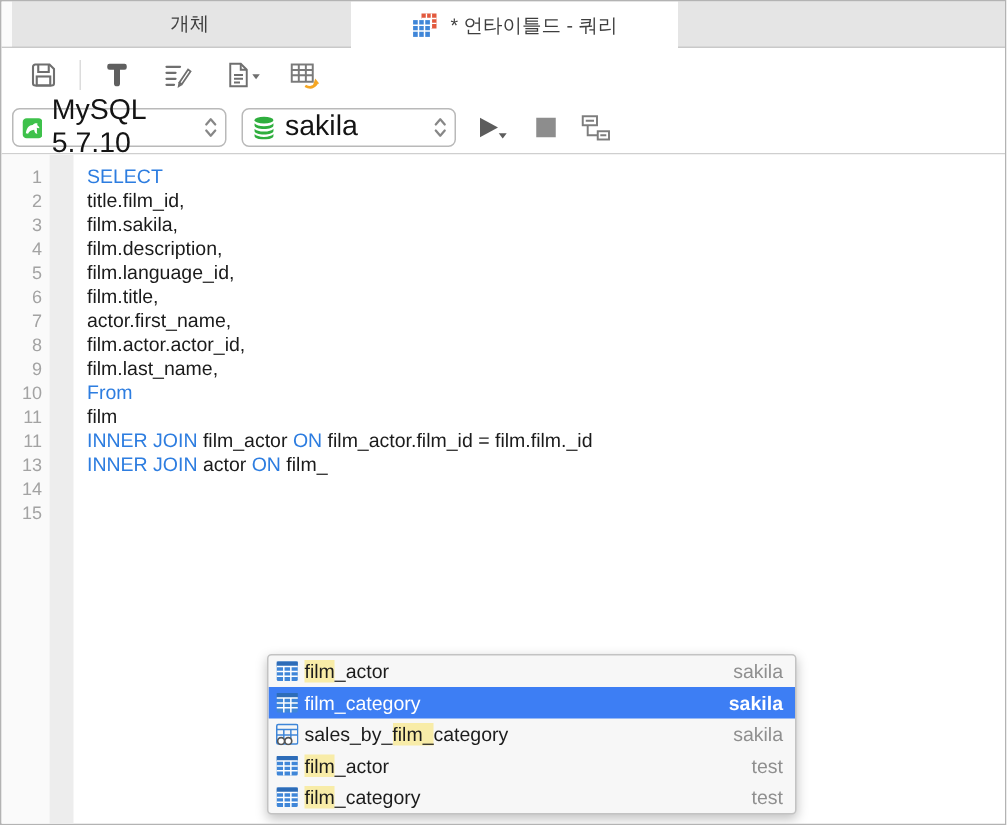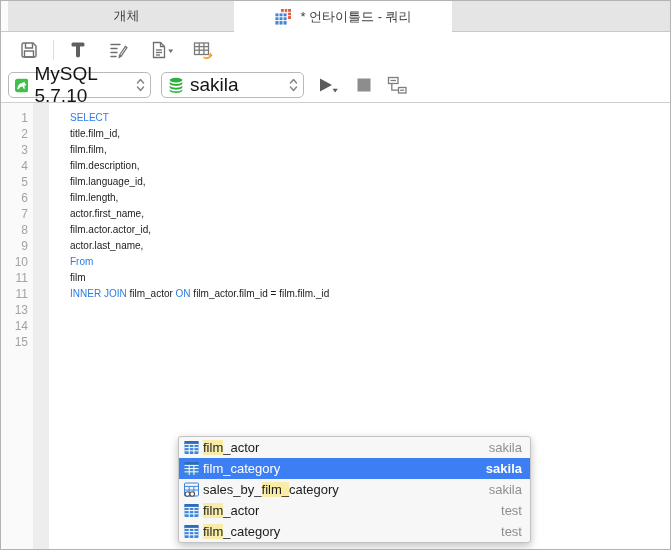--- a/index.html
+++ b/index.html
@@ -28,21 +28,21 @@
   .select + .select{margin-left:10px;}
   .select .stepper{margin-left:auto;display:flex;align-items:center;}
   .conn-actions{display:flex;align-items:center;margin-left:13px;gap:14px;}
   .abtn{display:flex;align-items:center;cursor:default;}
 
   
   .editor{position:relative;display:flex;height:447px;background:#fff;overflow:hidden;}
   .gutter{width:32px;background:#fafafa;padding-top:7px;box-sizing:border-box;}
   .gutter .ln{height:16px;line-height:16px;font-size:12px;color:#a3a3a3;text-align:right;padding-right:5px;}
   .fold{width:16px;background:#ededed;}
-  .code{flex:1;padding:7px 0 0 9px;font-size:10px;margin-left:12px;}
+  .code{flex:1;padding:7px 0 0 9px;font-size:13px;}
   .code .cl{height:16px;line-height:16px;white-space:pre;color:#1b1b1b;}
   .code .kw{color:#2d7de0;}
 
   
   .autocomplete{position:absolute;left:177px;top:333px;width:353px;box-sizing:border-box;
     background:#f7f7f7;border:1px solid #c3c3c3;border-radius:3px;
     box-shadow:0 3px 8px rgba(0,0,0,0.25);z-index:5;overflow:hidden;}
   .ac-item{display:flex;align-items:center;height:21px;padding:0 8px 0 5px;font-size:13px;color:#1c1c1c;}
   .ac-item .ic{display:flex;align-items:center;margin-right:4px;}
   .ac-item .hl{background:#f8eca8;}
@@ -211,30 +211,31 @@
         <div class="ln">11</div>
         <div class="ln">11</div>
         <div class="ln">13</div>
         <div class="ln">14</div>
         <div class="ln">15</div>
       </div>
     <div class="fold"></div>
     <div class="code" id="code">
         <div class="cl"><span class="kw">SELECT</span></div>
         <div class="cl"><span>title.film_id,</span></div>
-        <div class="cl"><span>film.film,</span></div>
+        <div class="cl"><span>film.sakila,</span></div>
         <div class="cl"><span>film.description,</span></div>
         <div class="cl"><span>film.language_id,</span></div>
-        <div class="cl"><span>film.length,</span></div>
+        <div class="cl"><span>film.title,</span></div>
         <div class="cl"><span>actor.first_name,</span></div>
         <div class="cl"><span>film.actor.actor_id,</span></div>
-        <div class="cl"><span>actor.last_name,</span></div>
+        <div class="cl"><span>film.last_name,</span></div>
         <div class="cl"><span class="kw">From</span></div>
         <div class="cl"><span>film</span></div>
         <div class="cl"><span class="kw">INNER JOIN</span><span> film_actor </span><span class="kw">ON</span><span> film_actor.film_id = film.film._id</span></div>
+        <div class="cl"><span class="kw">INNER JOIN</span><span> actor </span><span class="kw">ON</span><span> film_</span></div>
         <div class="cl"></div>
       </div>
 
     <div class="autocomplete" id="autocomplete">
         <div class="ac-item">
           <span class="ic">
             <svg width="15" height="15" viewBox="0 0 15 15">
     <rect x="0.5" y="1" width="14" height="13" rx="1" fill="#3f86d8"></rect>
     <rect x="0.5" y="1" width="14" height="3.4" fill="#2d6cb8"></rect>
     <g stroke="#fff" stroke-width="1" fill="none">

